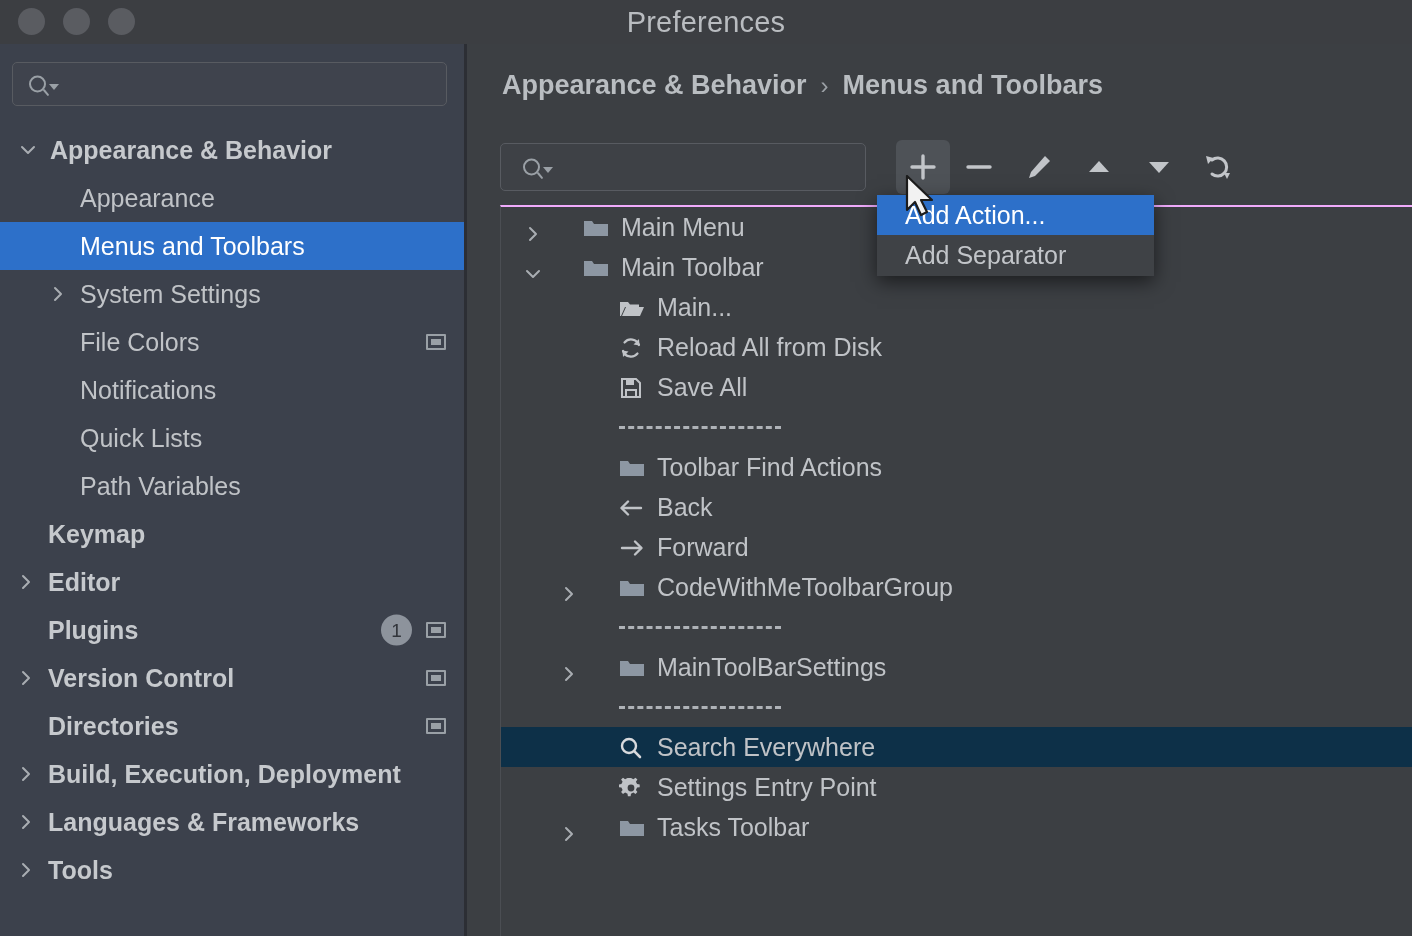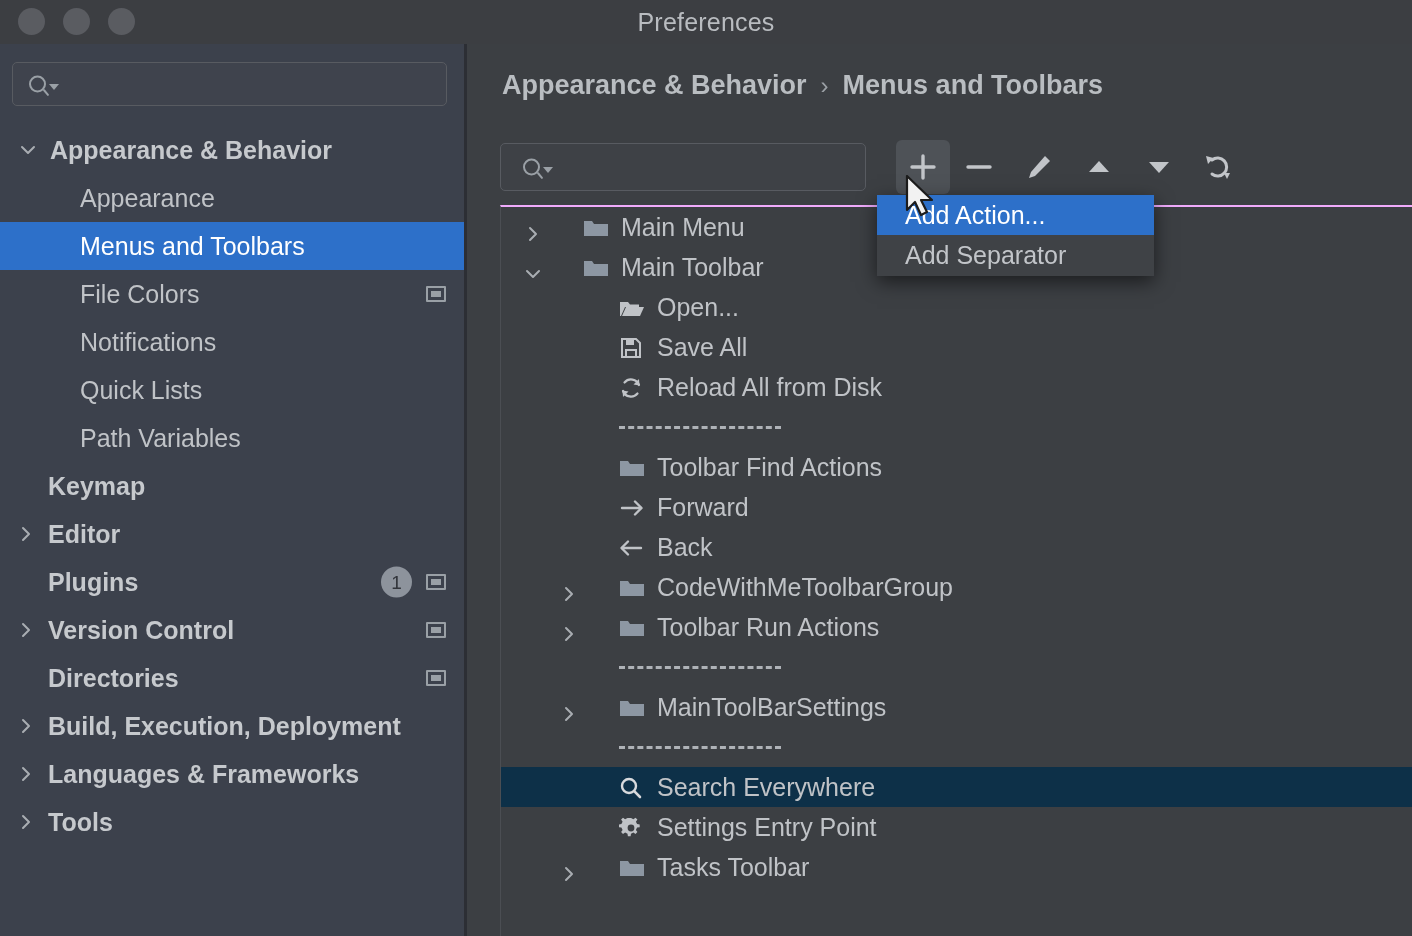--- a/index.html
+++ b/index.html
@@ -14,21 +14,21 @@
   
   .titlebar {
     position: absolute; left: 0; top: 0; width: 1412px; height: 44px;
     background: #3c3e42;
   }
   .traffic { position: absolute; left: 18px; top: 8px; display: flex; gap: 18px; }
   .light { width: 27px; height: 27px; border-radius: 50%; background: #5a5c61; }
   .win-title {
     position: absolute; left: 0; top: 0; width: 1412px; height: 44px;
     line-height: 44px; text-align: center;
-    color: #b9bcc0; font-size: 25px; letter-spacing: 0.2px;
+    color: #b9bcc0; font-size: 29px; letter-spacing: 0.2px;
   }
 
   
   .sidebar {
     position: absolute; left: 0; top: 44px; width: 467px; height: 892px;
     background: #3c414c;
     border-right: 3px solid #2c2e34;
     overflow: hidden;
   }
   .sb-search-wrap { padding: 18px 17px 0 12px; }
@@ -160,20 +160,28 @@
         </span>
         <span class="sb-label" style="left: 50px;">Appearance &amp; Behavior</span>
       </div>
       <div class="sb-item">
         <span class="sb-label" style="left: 80px;">Appearance</span>
       </div>
       <div class="sb-item selected">
         <span class="sb-label" style="left: 80px;">Menus and Toolbars</span>
       </div>
       <div class="sb-item">
+        <span class="arrow" style="left: 50px;">
+          <svg width="16" height="16" viewBox="0 0 16 16">
+            <path d="M5 2 L11 8 L5 14" fill="none" stroke="#a9adb2" stroke-width="2" stroke-linecap="round" stroke-linejoin="round"></path>
+          </svg>
+        </span>
+        <span class="sb-label" style="left: 80px;">System Settings</span>
+      </div>
+      <div class="sb-item">
         <span class="sb-label" style="left: 80px;">File Colors</span>
         <span class="sb-scope"></span>
       </div>
       <div class="sb-item">
         <span class="sb-label" style="left: 80px;">Notifications</span>
       </div>
       <div class="sb-item">
         <span class="sb-label" style="left: 80px;">Quick Lists</span>
       </div>
       <div class="sb-item">
@@ -313,79 +321,70 @@
         <span class="tr-icon" style="left: 82px;"><svg width="26" height="22" viewBox="0 0 26 22">
             <path d="M1 4 h8 l2 3 h14 v12 h-24 z" fill="#8d97a3"></path>
           </svg></span>
         <span class="tr-label" style="left: 120px;">Main Toolbar</span>
       </div>
       <div class="tree-row">
         <span class="tr-icon" style="left: 118px;"><svg width="26" height="22" viewBox="0 0 26 22">
             <path d="M1 5 h8 l2 2.5 h9 v2.5 h-14 l-4 9 h-1 z" fill="#c0c3c7"></path>
             <path d="M7 10 h18 l-4 9 h-18 z" fill="#c0c3c7"></path>
           </svg></span>
-        <span class="tr-label" style="left: 156px;">Open...</span>
-      </div>
-      <div class="tree-row">
-        <span class="tr-icon" style="left: 118px;"><svg width="24" height="24" viewBox="0 0 24 24">
-            <path d="M3 3 h14 l4 4 v14 h-18 z" fill="none" stroke="#c0c3c7" stroke-width="2"></path>
-            <rect x="7" y="3" width="8" height="6" fill="#c0c3c7"></rect>
-            <rect x="7" y="14" width="10" height="7" fill="none" stroke="#c0c3c7" stroke-width="2"></rect>
-          </svg></span>
-        <span class="tr-label" style="left: 156px;">Save All</span>
+        <span class="tr-label" style="left: 156px;">Main...</span>
       </div>
       <div class="tree-row">
         <span class="tr-icon" style="left: 118px;"><svg width="24" height="24" viewBox="0 0 24 24">
             <path d="M20 9 A8.5 8.5 0 0 0 5.5 6.5" fill="none" stroke="#c0c3c7" stroke-width="2.2" stroke-linecap="round"></path>
             <path d="M4 15 A8.5 8.5 0 0 0 18.5 17.5" fill="none" stroke="#c0c3c7" stroke-width="2.2" stroke-linecap="round"></path>
             <path d="M20 3 L20.5 9.5 L14.5 8.5 Z" fill="#c0c3c7"></path>
             <path d="M4 21 L3.5 14.5 L9.5 15.5 Z" fill="#c0c3c7"></path>
           </svg></span>
         <span class="tr-label" style="left: 156px;">Reload All from Disk</span>
       </div>
       <div class="tree-row">
+        <span class="tr-icon" style="left: 118px;"><svg width="24" height="24" viewBox="0 0 24 24">
+            <path d="M3 3 h14 l4 4 v14 h-18 z" fill="none" stroke="#c0c3c7" stroke-width="2"></path>
+            <rect x="7" y="3" width="8" height="6" fill="#c0c3c7"></rect>
+            <rect x="7" y="14" width="10" height="7" fill="none" stroke="#c0c3c7" stroke-width="2"></rect>
+          </svg></span>
+        <span class="tr-label" style="left: 156px;">Save All</span>
+      </div>
+      <div class="tree-row">
         <span class="tr-sep" style="left: 118px; width: 162px;"></span>
       </div>
       <div class="tree-row">
         <span class="tr-icon" style="left: 118px;"><svg width="26" height="22" viewBox="0 0 26 22">
             <path d="M1 4 h8 l2 3 h14 v12 h-24 z" fill="#8d97a3"></path>
           </svg></span>
         <span class="tr-label" style="left: 156px;">Toolbar Find Actions</span>
+      </div>
+      <div class="tree-row">
+        <span class="tr-icon" style="left: 118px;"><svg width="26" height="22" viewBox="0 0 26 22">
+            <path d="M3 11 h19" stroke="#c0c3c7" stroke-width="2.4" stroke-linecap="round"></path>
+            <path d="M9 4.5 L2.5 11 L9 17.5" fill="none" stroke="#c0c3c7" stroke-width="2.4" stroke-linecap="round" stroke-linejoin="round"></path>
+          </svg></span>
+        <span class="tr-label" style="left: 156px;">Back</span>
       </div>
       <div class="tree-row">
         <span class="tr-icon" style="left: 118px;"><svg width="26" height="22" viewBox="0 0 26 22">
             <path d="M3 11 h19" stroke="#c0c3c7" stroke-width="2.4" stroke-linecap="round"></path>
             <path d="M16 4.5 L22.5 11 L16 17.5" fill="none" stroke="#c0c3c7" stroke-width="2.4" stroke-linecap="round" stroke-linejoin="round"></path>
           </svg></span>
         <span class="tr-label" style="left: 156px;">Forward</span>
       </div>
       <div class="tree-row">
-        <span class="tr-icon" style="left: 118px;"><svg width="26" height="22" viewBox="0 0 26 22">
-            <path d="M3 11 h19" stroke="#c0c3c7" stroke-width="2.4" stroke-linecap="round"></path>
-            <path d="M9 4.5 L2.5 11 L9 17.5" fill="none" stroke="#c0c3c7" stroke-width="2.4" stroke-linecap="round" stroke-linejoin="round"></path>
-          </svg></span>
-        <span class="tr-label" style="left: 156px;">Back</span>
-      </div>
-      <div class="tree-row">
         <span class="tr-arrow" style="left: 60px;"><svg width="16" height="16" viewBox="0 0 16 16">
             <path d="M5 2 L11 8 L5 14" fill="none" stroke="#a9adb2" stroke-width="2" stroke-linecap="round" stroke-linejoin="round"></path>
           </svg></span>
         <span class="tr-icon" style="left: 118px;"><svg width="26" height="22" viewBox="0 0 26 22">
             <path d="M1 4 h8 l2 3 h14 v12 h-24 z" fill="#8d97a3"></path>
           </svg></span>
         <span class="tr-label" style="left: 156px;">CodeWithMeToolbarGroup</span>
-      </div>
-      <div class="tree-row">
-        <span class="tr-arrow" style="left: 60px;"><svg width="16" height="16" viewBox="0 0 16 16">
-            <path d="M5 2 L11 8 L5 14" fill="none" stroke="#a9adb2" stroke-width="2" stroke-linecap="round" stroke-linejoin="round"></path>
-          </svg></span>
-        <span class="tr-icon" style="left: 118px;"><svg width="26" height="22" viewBox="0 0 26 22">
-            <path d="M1 4 h8 l2 3 h14 v12 h-24 z" fill="#8d97a3"></path>
-          </svg></span>
-        <span class="tr-label" style="left: 156px;">Toolbar Run Actions</span>
       </div>
       <div class="tree-row">
         <span class="tr-sep" style="left: 118px; width: 162px;"></span>
       </div>
       <div class="tree-row">
         <span class="tr-arrow" style="left: 60px;"><svg width="16" height="16" viewBox="0 0 16 16">
             <path d="M5 2 L11 8 L5 14" fill="none" stroke="#a9adb2" stroke-width="2" stroke-linecap="round" stroke-linejoin="round"></path>
           </svg></span>
         <span class="tr-icon" style="left: 118px;"><svg width="26" height="22" viewBox="0 0 26 22">
             <path d="M1 4 h8 l2 3 h14 v12 h-24 z" fill="#8d97a3"></path>

